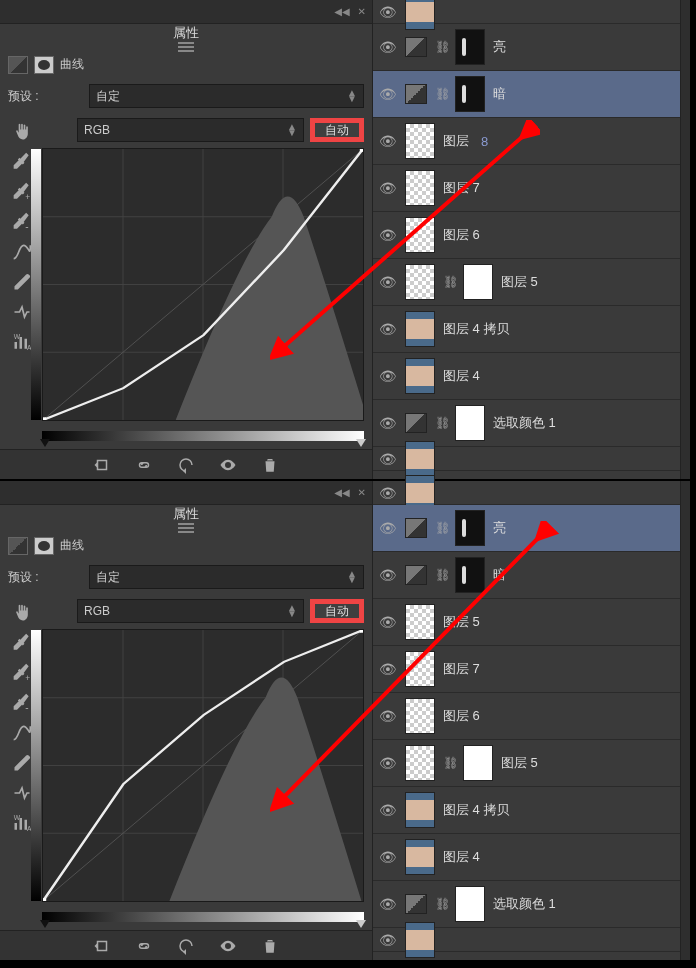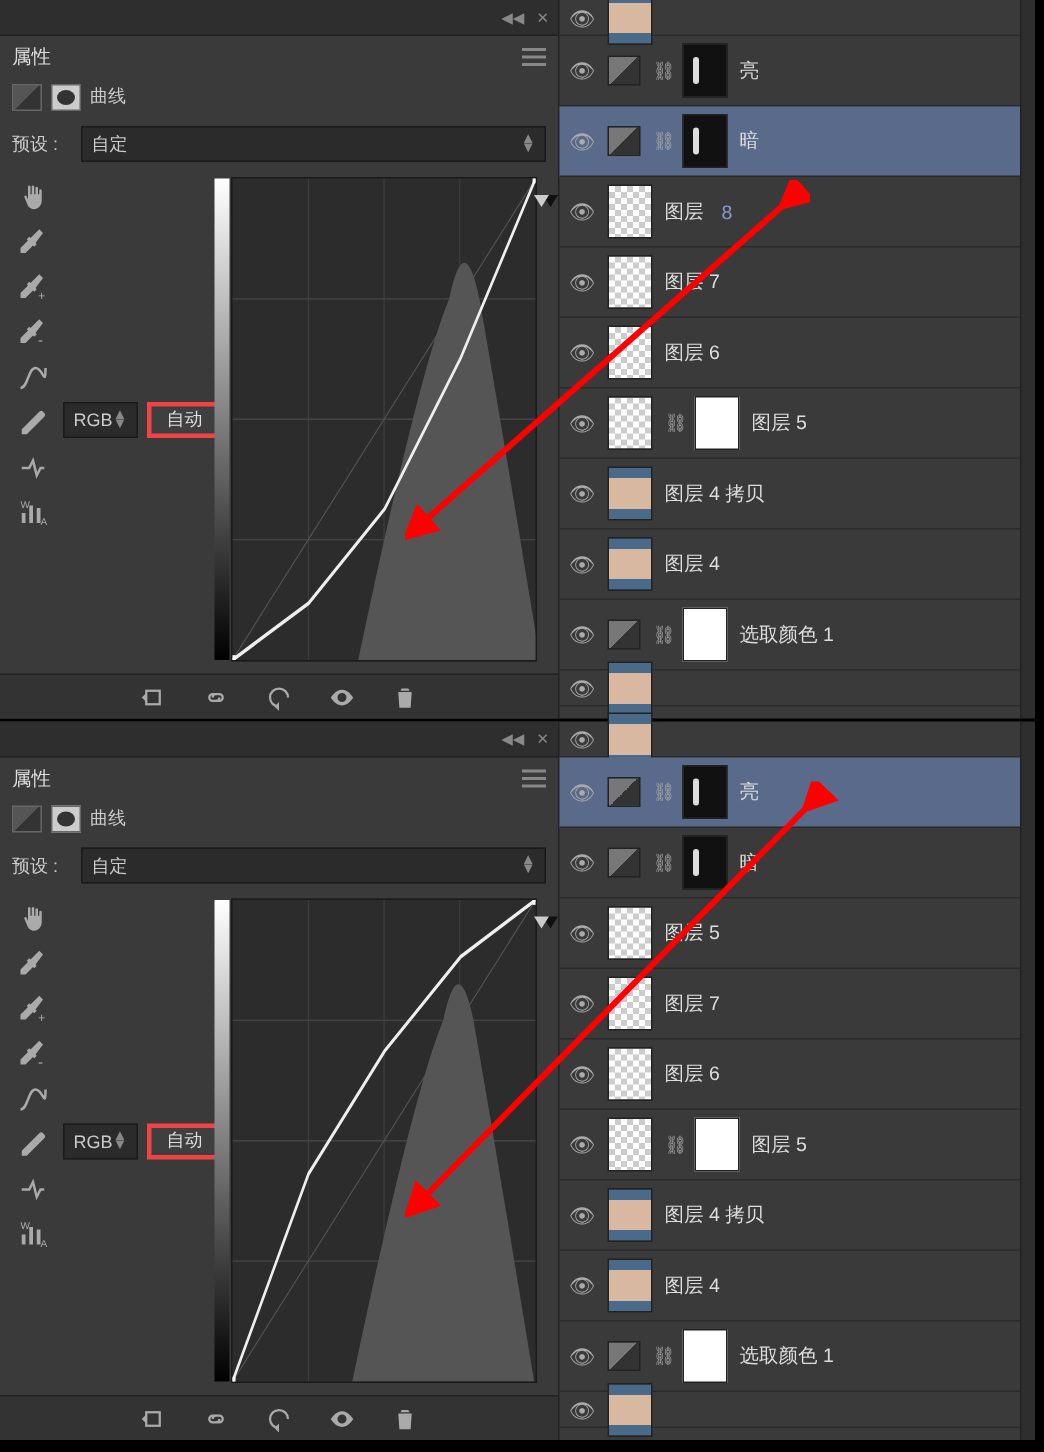--- a/index.html
+++ b/index.html
@@ -6,44 +6,44 @@
   body { background: #000; font-family: "Microsoft YaHei", sans-serif; font-size: 12px; color: #ccc; width: 696px; }
   .panel-set { display: flex; height: 481px; border-bottom: 2px solid #000; position: relative; }
   .props-panel { width: 372px; background: #3a3a3a; display: flex; flex-direction: column; }
   .layers-panel { width: 308px; background: #3a3a3a; display: flex; flex-direction: column; border-left: 1px solid #222; }
   .vscroll { width: 10px; background: #2e2e2e; border-left:1px solid #222; }
 
   .tab-strip { height: 24px; background: #2e2e2e; display: flex; align-items: center; justify-content: flex-end; padding: 0 6px; gap: 8px; border-bottom:1px solid #222;}
   .tab-strip .chev { color:#888; font-size:10px; cursor:pointer;}
   .tab-strip .collapse { color:#888; font-size:10px;}
 
-  .panel-header { height: 28px; display:flex; align-items:center; padding:0 8px; justify-content:space-between; }
+  .panel-header { height: 28px; display:flex; align-items:center; padding:0 8px; justify-content:space-between;flex-direction:column; }
   .panel-header .title { color:#ddd; font-size:13px; }
   .panel-header .menu { width:16px; height:12px; display:flex; flex-direction:column; justify-content:space-between; cursor:pointer;}
   .panel-header .menu span{ height:2px; background:#888;}
 
   .type-row { display:flex; align-items:flex-start; gap:6px; padding:4px 8px; }
   .type-row .adj-icon { width:20px; height:18px; background: linear-gradient(135deg,#555 50%, #333 50%); border:1px solid #666; }
   .type-row .mask-icon { width:20px; height:18px; background:#ccc; border:1px solid #666; position:relative;}
   .type-row .mask-icon::after{content:"";position:absolute;inset:3px;border-radius:50%;background:#333;}
 
   .preset-row { display:flex; align-items:center; padding:6px 8px; gap:6px;}
   .preset-row .lbl { width:40px; color:#ccc;}
-  .select { flex:1; height:24px; background:#2b2b2b; border:1px solid #1a1a1a; display:flex; align-items:center; justify-content:space-between; padding:0 6px; cursor:pointer;}
+  .select { flex:1; height:24px; background:#2b2b2b; border:1px solid #1a1a1a; display:flex; align-items:center; justify-content:space-between; padding:0 6px; cursor:pointer;margin-left:35px;}
   .select .car { font-size:10px; color:#888; display:flex; flex-direction:column; line-height:6px;}
 
   .body-row { display:flex; padding:4px 8px 8px 8px; gap:6px; flex:1;}
   .tool-col { width:28px; display:flex; flex-direction:column; gap:10px; align-items:center; padding-top:4px;}
   .tool-col .tick { width:22px; height:20px; display:flex; align-items:center; justify-content:center; color:#aaa; cursor:pointer;}
   .tool-col svg { width:20px; height:20px; }
 
-  .graph-col { flex:1; display:flex; gap:6px;}
+  .graph-col { flex:1; display:flex; flex-direction:column; gap:6px;}
   .channel-row { display:flex; gap:6px; align-items:center;}
   .channel-row .select { flex:1;}
-  .btn { height:24px; padding:0 10px; background:#3f3f3f; border:3px solid #ef4444; color:#ddd; display:flex; align-items:center; cursor:pointer;}
+  .btn { height:24px; padding:0 10px; background:#3f3f3f; border:5px solid #ef4444; color:#ddd; display:flex; align-items:center; cursor:pointer;}
 
   .graph-box { flex:1; background:#2c2c2c; border:1px solid #1a1a1a; position:relative; }
   .graph-box svg { position:absolute; inset:0; width:100%; height:100%; }
   .grad-bar { height:10px; background:linear-gradient(90deg,#000,#fff); margin-top:4px; position:relative;}
   .grad-bar .tri { position:absolute; bottom:-6px; width:0;height:0;border-left:5px solid transparent;border-right:5px solid transparent;border-top:8px solid #ccc;}
   .grad-bar .tri.black{ left:-2px; border-top-color:#111;}
   .grad-bar .tri.white{ right:-2px;}
   .vgrad { position:absolute; left:-12px; top:0; bottom:0; width:10px; background:linear-gradient(0deg,#000,#fff);}
 
   .footer-row { height:30px; background:#333; display:flex; align-items:center; justify-content:center; gap:14px; border-top:1px solid #222;}

